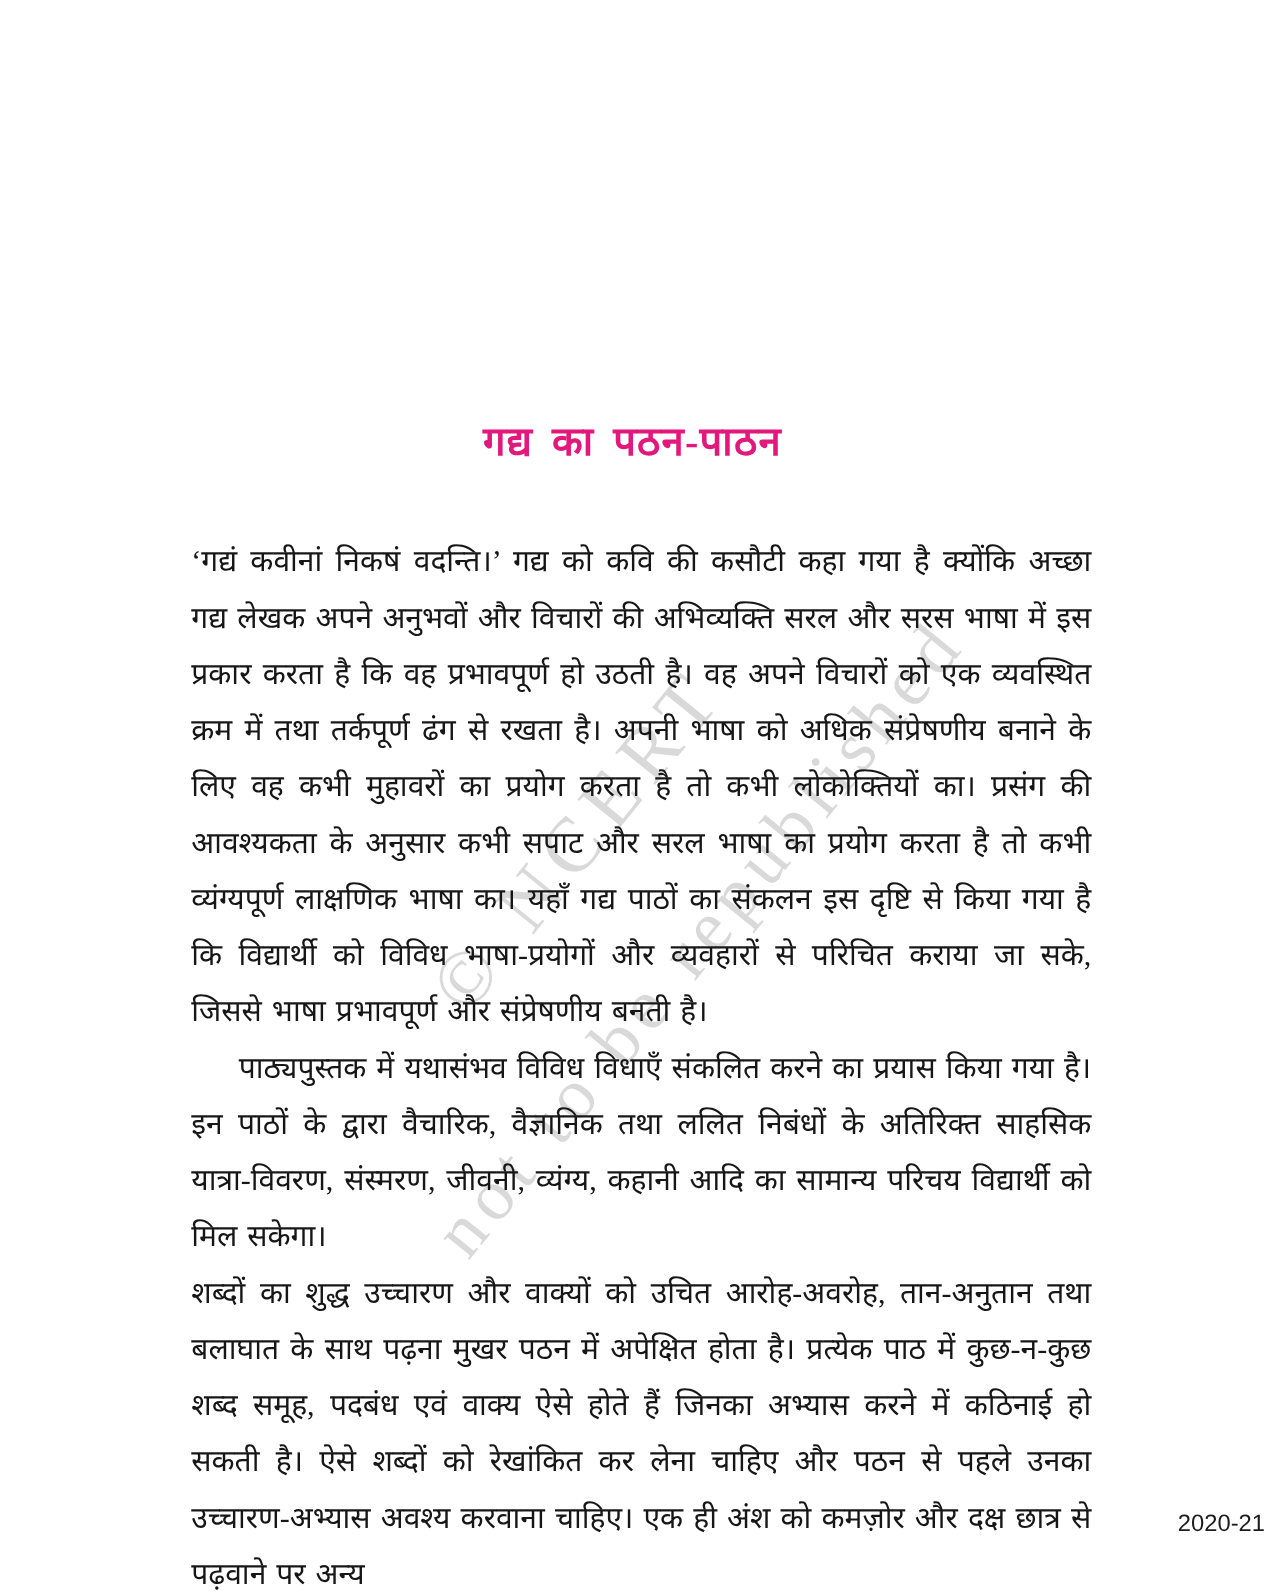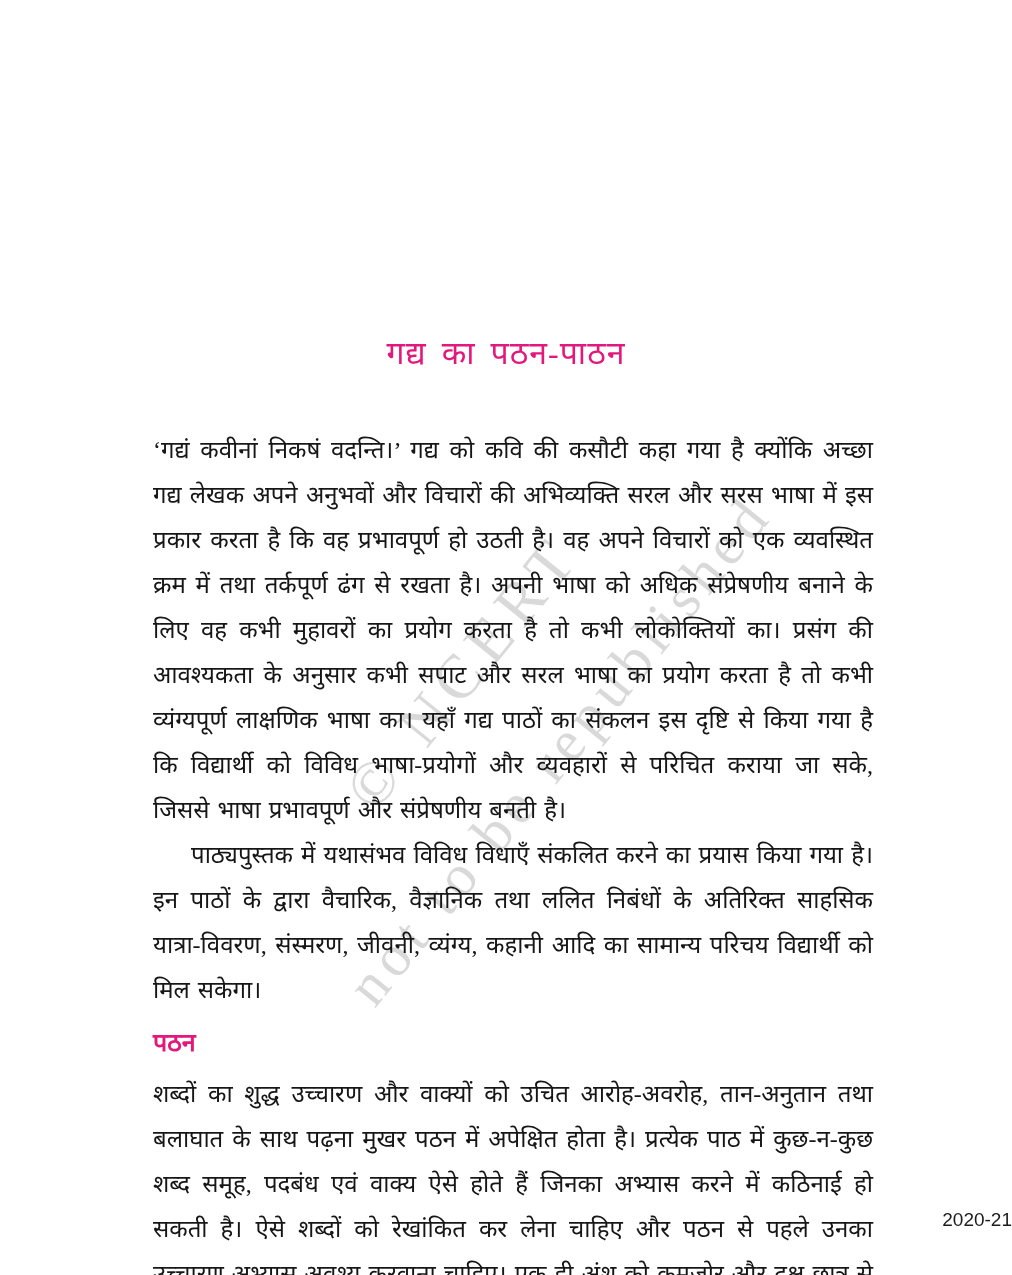--- a/index.html
+++ b/index.html
@@ -46,21 +46,21 @@
   }
 
   .title {
     position: absolute;
     top: 330px;
     left: 0;
     right: 0;
     margin: 0;
     text-align: center;
     font-size: 32px;
-    font-weight: normal;
+    font-weight: bold;
     color: #e3187c;
     z-index: 1;
     letter-spacing: 1px;
     word-spacing: 6px;
   }
 
   .content {
     position: absolute;
     left: 153px;
     top: 428px;
@@ -106,19 +106,18 @@
   <div class="watermark">
     <div class="wm-line1">© NCERT</div>
     <div class="wm-line2">not to be republished</div>
   </div>
 
   <h1 class="title">गद्य का पठन-पाठन</h1>
 
   <div class="content">
     <p class="body">‘गद्यं कवीनां निकषं वदन्ति।’ गद्य को कवि की कसौटी कहा गया है क्योंकि अच्छा गद्य लेखक अपने अनुभवों और विचारों की अभिव्यक्ति सरल और सरस भाषा में इस प्रकार करता है कि वह प्रभावपूर्ण हो उठती है। वह अपने विचारों को एक व्यवस्थित क्रम में तथा तर्कपूर्ण ढंग से रखता है। अपनी भाषा को अधिक संप्रेषणीय बनाने के लिए वह कभी मुहावरों का प्रयोग करता है तो कभी लोकोक्तियों का। प्रसंग की आवश्यकता के अनुसार कभी सपाट और सरल भाषा का प्रयोग करता है तो कभी व्यंग्यपूर्ण लाक्षणिक भाषा का। यहाँ गद्य पाठों का संकलन इस दृष्टि से किया गया है कि विद्यार्थी को विविध भाषा-प्रयोगों और व्यवहारों से परिचित कराया जा सके, जिससे भाषा प्रभावपूर्ण और संप्रेषणीय बनती है।</p>
     <p class="body indent">पाठ्यपुस्तक में यथासंभव विविध विधाएँ संकलित करने का प्रयास किया गया है। इन पाठों के द्वारा वैचारिक, वैज्ञानिक तथा ललित निबंधों के अतिरिक्त साहसिक यात्रा-विवरण, संस्मरण, जीवनी, व्यंग्य, कहानी आदि का सामान्य परिचय विद्यार्थी को मिल सकेगा।</p>
-    <h2 class="subheading">पठन</h2>
     <p class="body">शब्दों का शुद्ध उच्चारण और वाक्यों को उचित आरोह-अवरोह, तान-अनुतान तथा बलाघात के साथ पढ़ना मुखर पठन में अपेक्षित होता है। प्रत्येक पाठ में कुछ-न-कुछ शब्द समूह, पदबंध एवं वाक्य ऐसे होते हैं जिनका अभ्यास करने में कठिनाई हो सकती है। ऐसे शब्दों को रेखांकित कर लेना चाहिए और पठन से पहले उनका उच्चारण-अभ्यास अवश्य करवाना चाहिए। एक ही अंश को कमज़ोर और दक्ष छात्र से पढ़वाने पर अन्य</p>
   </div>
 
   <div class="footer">2020-21</div>
 
 </div>
 
 </body></html>

